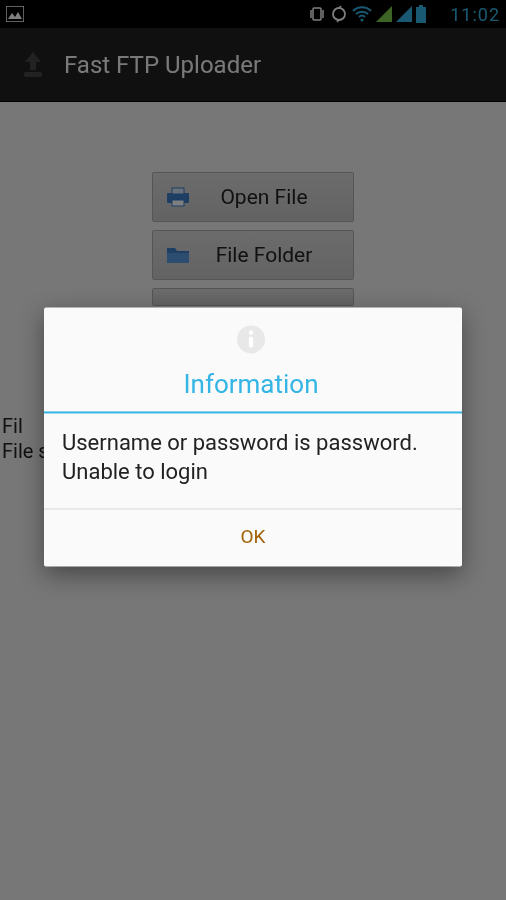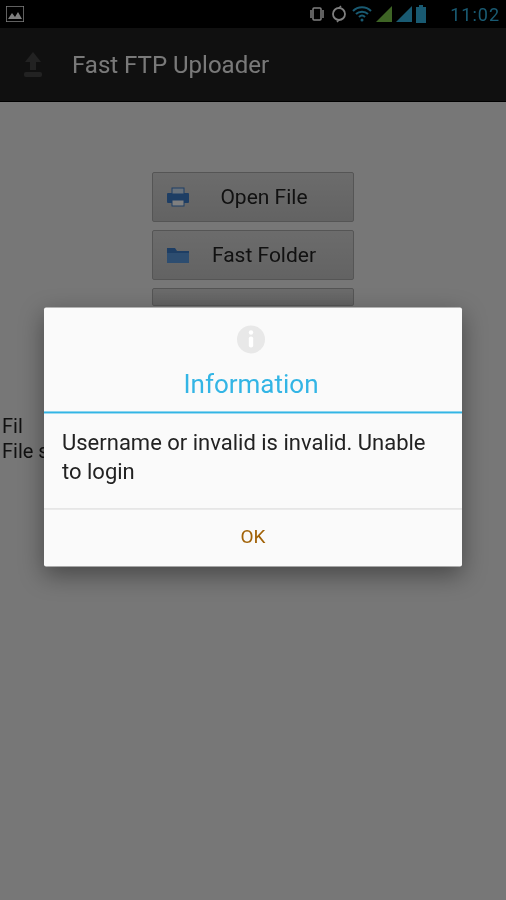--- a/index.html
+++ b/index.html
@@ -24,21 +24,21 @@
     
     .appbar {
       height: 74px;
       background: #212121;
       display: flex;
       align-items: center;
       gap: 14px;
       padding: 0 16px;
       border-bottom: 1px solid #000;
     }
-    .appbar .title { color: #f2f2f2; font-size: 24px; font-weight: 400; margin-left: 8px; }
+    .appbar .title { color: #f2f2f2; font-size: 24px; font-weight: 400; }
 
     
     .content {
       background: #eeeeee;
       position: relative;
       height: calc(900px - 28px - 74px);
       padding-top: 70px;
     }
     .btn {
       width: 202px;
@@ -183,21 +183,21 @@
     </span>
     <span class="label">Open File</span>
   </div>
   <div class="btn">
     <span class="sicon">
       <svg width="26" height="22" viewBox="0 0 26 22">
           <path d="M2 4 L10 4 L12 7 L24 7 L24 19 L2 19 Z" fill="#3d7cc9"></path>
           <rect x="2" y="9" width="22" height="10" fill="#5a9ae0"></rect>
         </svg>
     </span>
-    <span class="label">Fast Folder</span>
+    <span class="label">File Folder</span>
   </div>
   <div class="btn" style="height:18px;overflow:hidden;padding:0;"></div>
 
   <div class="fileinfo">
     <div>Fil</div>
     <div>File size: 9KB</div>
   </div>
 </div>
 
 <div class="scrim"></div>
@@ -207,16 +207,16 @@
     <span class="sicon">
       <svg width="32" height="32" viewBox="0 0 32 32">
           <circle cx="16" cy="16" r="14" fill="#e8e8e8"></circle>
           <circle cx="16" cy="9" r="2.2" fill="#fff"></circle>
           <rect x="13.8" y="13" width="4.4" height="11" rx="2" fill="#fff"></rect>
         </svg>
     </span>
     <div class="dialog-title">Information</div>
   </div>
   <div class="dialog-divider"></div>
-  <div class="dialog-body">Username or invalid is invalid. Unable to login</div>
+  <div class="dialog-body">Username or password is password. Unable to login</div>
   <div class="dialog-sep"></div>
   <div class="dialog-action">OK</div>
 </div>
 
 </body></html>

